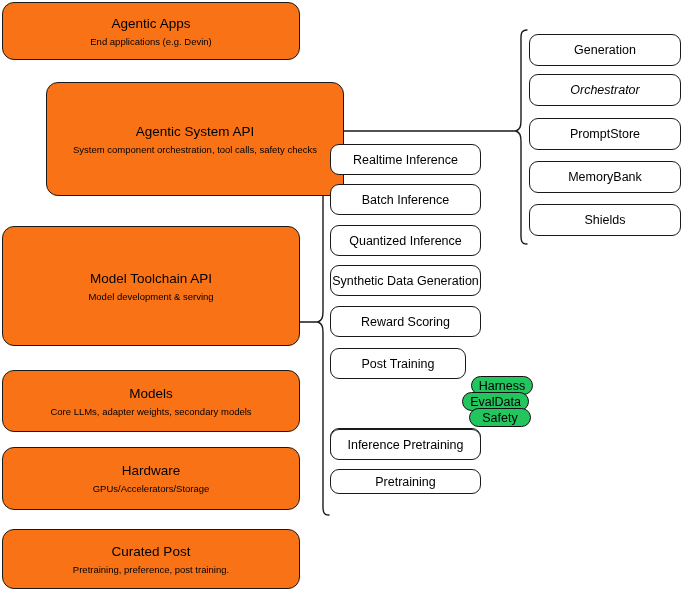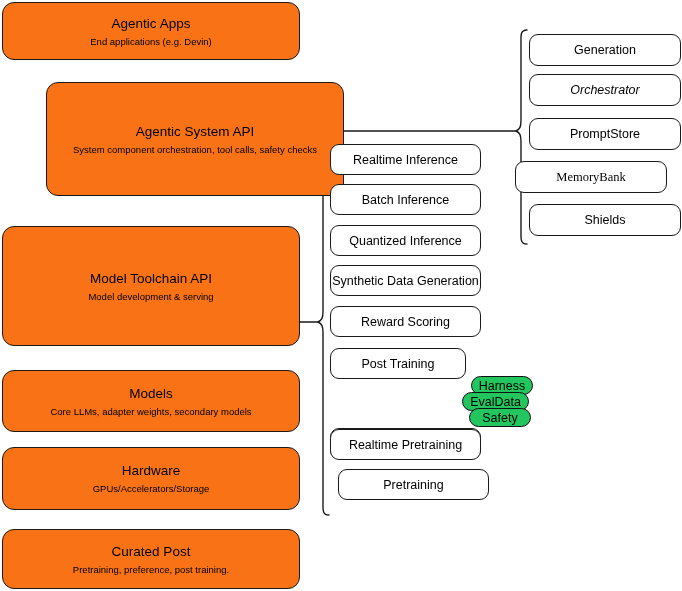--- a/index.html
+++ b/index.html
@@ -145,26 +145,26 @@
     <div class="subtitle">Pretraining, preference, post training.</div>
   </div>
 
   <div class="chip" style="left:330px;top:144px;width:151px;height:31px;">Realtime Inference</div>
   <div class="chip" style="left:330px;top:184px;width:151px;height:31px;">Batch Inference</div>
   <div class="chip" style="left:330px;top:225px;width:151px;height:31px;">Quantized Inference</div>
   <div class="chip" style="left:330px;top:265px;width:151px;height:31px;">Synthetic Data Generation</div>
   <div class="chip" style="left:330px;top:306px;width:151px;height:31px;">Reward Scoring</div>
   <div class="chip" style="left:330px;top:348px;width:136px;height:31px;">Post Training</div>
   <div class="chip" style="left:330px;top:388px;width:151px;height:31px;margin-top:40px;">Evals</div>
-  <div class="chip" style="left:330px;top:429px;width:151px;height:31px;">Realtime Pretraining</div>
-  <div class="chip" style="left:330px;top:469px;width:151px;height:31px;margin-left:8px;">Pretraining</div>
+  <div class="chip" style="left:330px;top:429px;width:151px;height:31px;">Inference Pretraining</div>
+  <div class="chip" style="left:330px;top:469px;width:151px;height:25px;">Pretraining</div>
 
   <div class="pill" style="left:471px;top:376px;width:62px;height:19px;">Harness</div>
   <div class="pill" style="left:462px;top:392px;width:67px;height:19px;">EvalData</div>
   <div class="pill" style="left:469px;top:408px;width:62px;height:19px;">Safety</div>
 
   <div class="chip" style="left:529px;top:34px;width:152px;height:32px;">Generation</div>
   <div class="chip" style="left:529px;top:74px;width:152px;height:32px;font-style:italic;">Orchestrator</div>
   <div class="chip" style="left:529px;top:118px;width:152px;height:32px;">PromptStore</div>
-  <div class="chip" style="left:515px;top:161px;width:152px;height:32px;font-family:Liberation Serif, serif;">MemoryBank</div>
+  <div class="chip" style="left:529px;top:161px;width:152px;height:32px;">MemoryBank</div>
   <div class="chip" style="left:529px;top:204px;width:152px;height:32px;">Shields</div>
 
 </div>
 
 </body></html>

